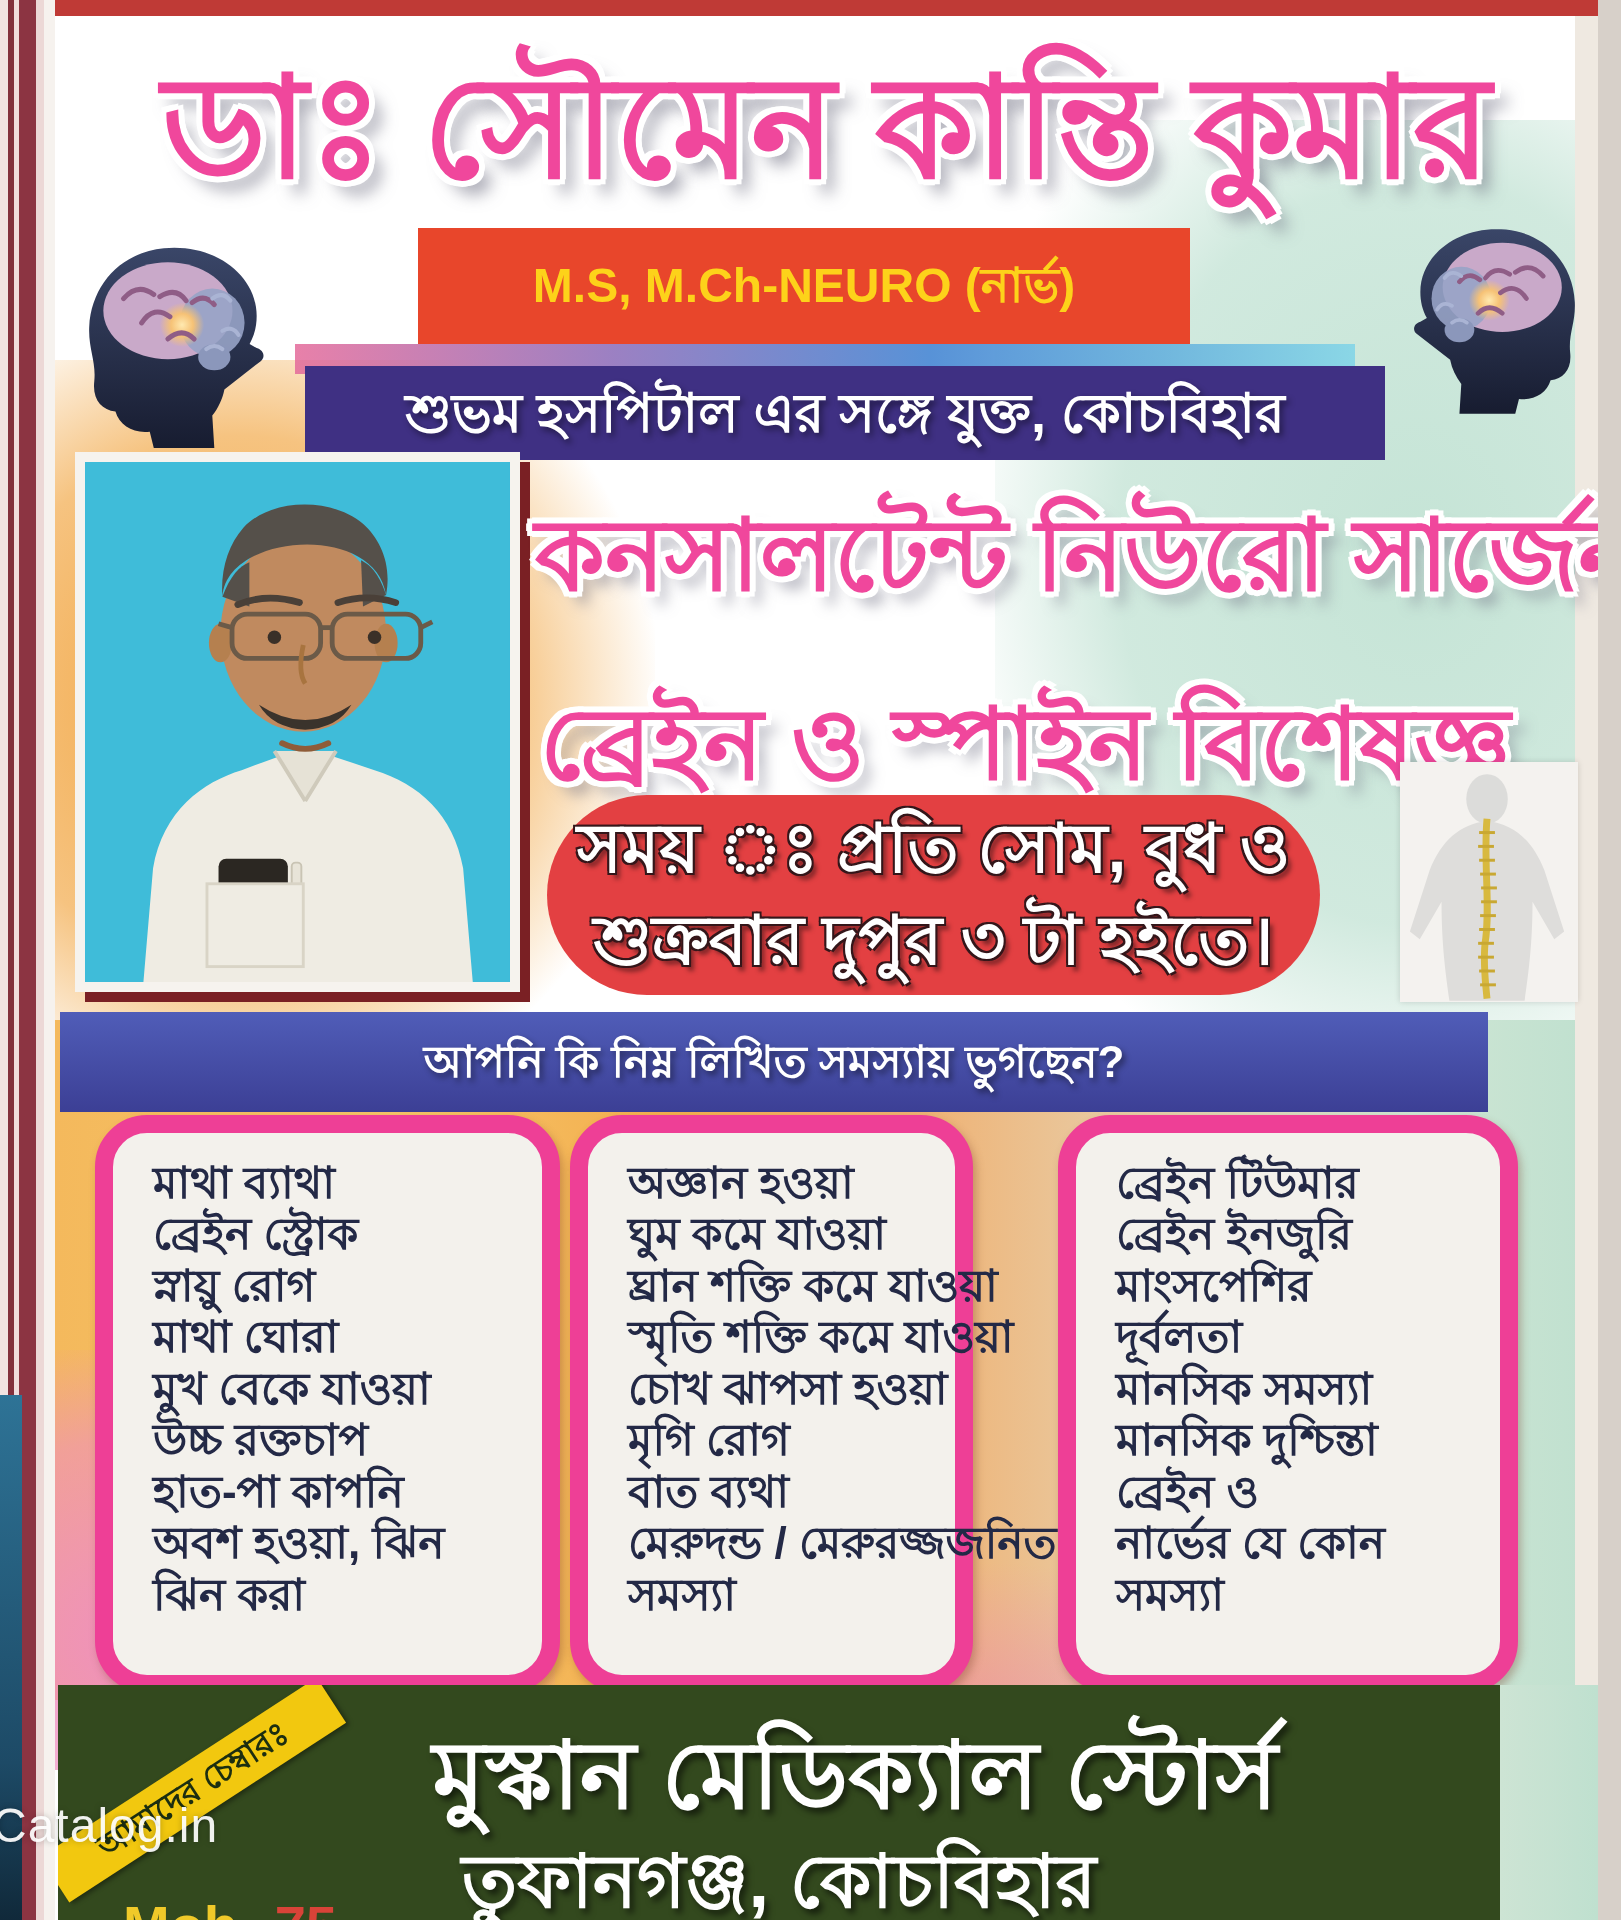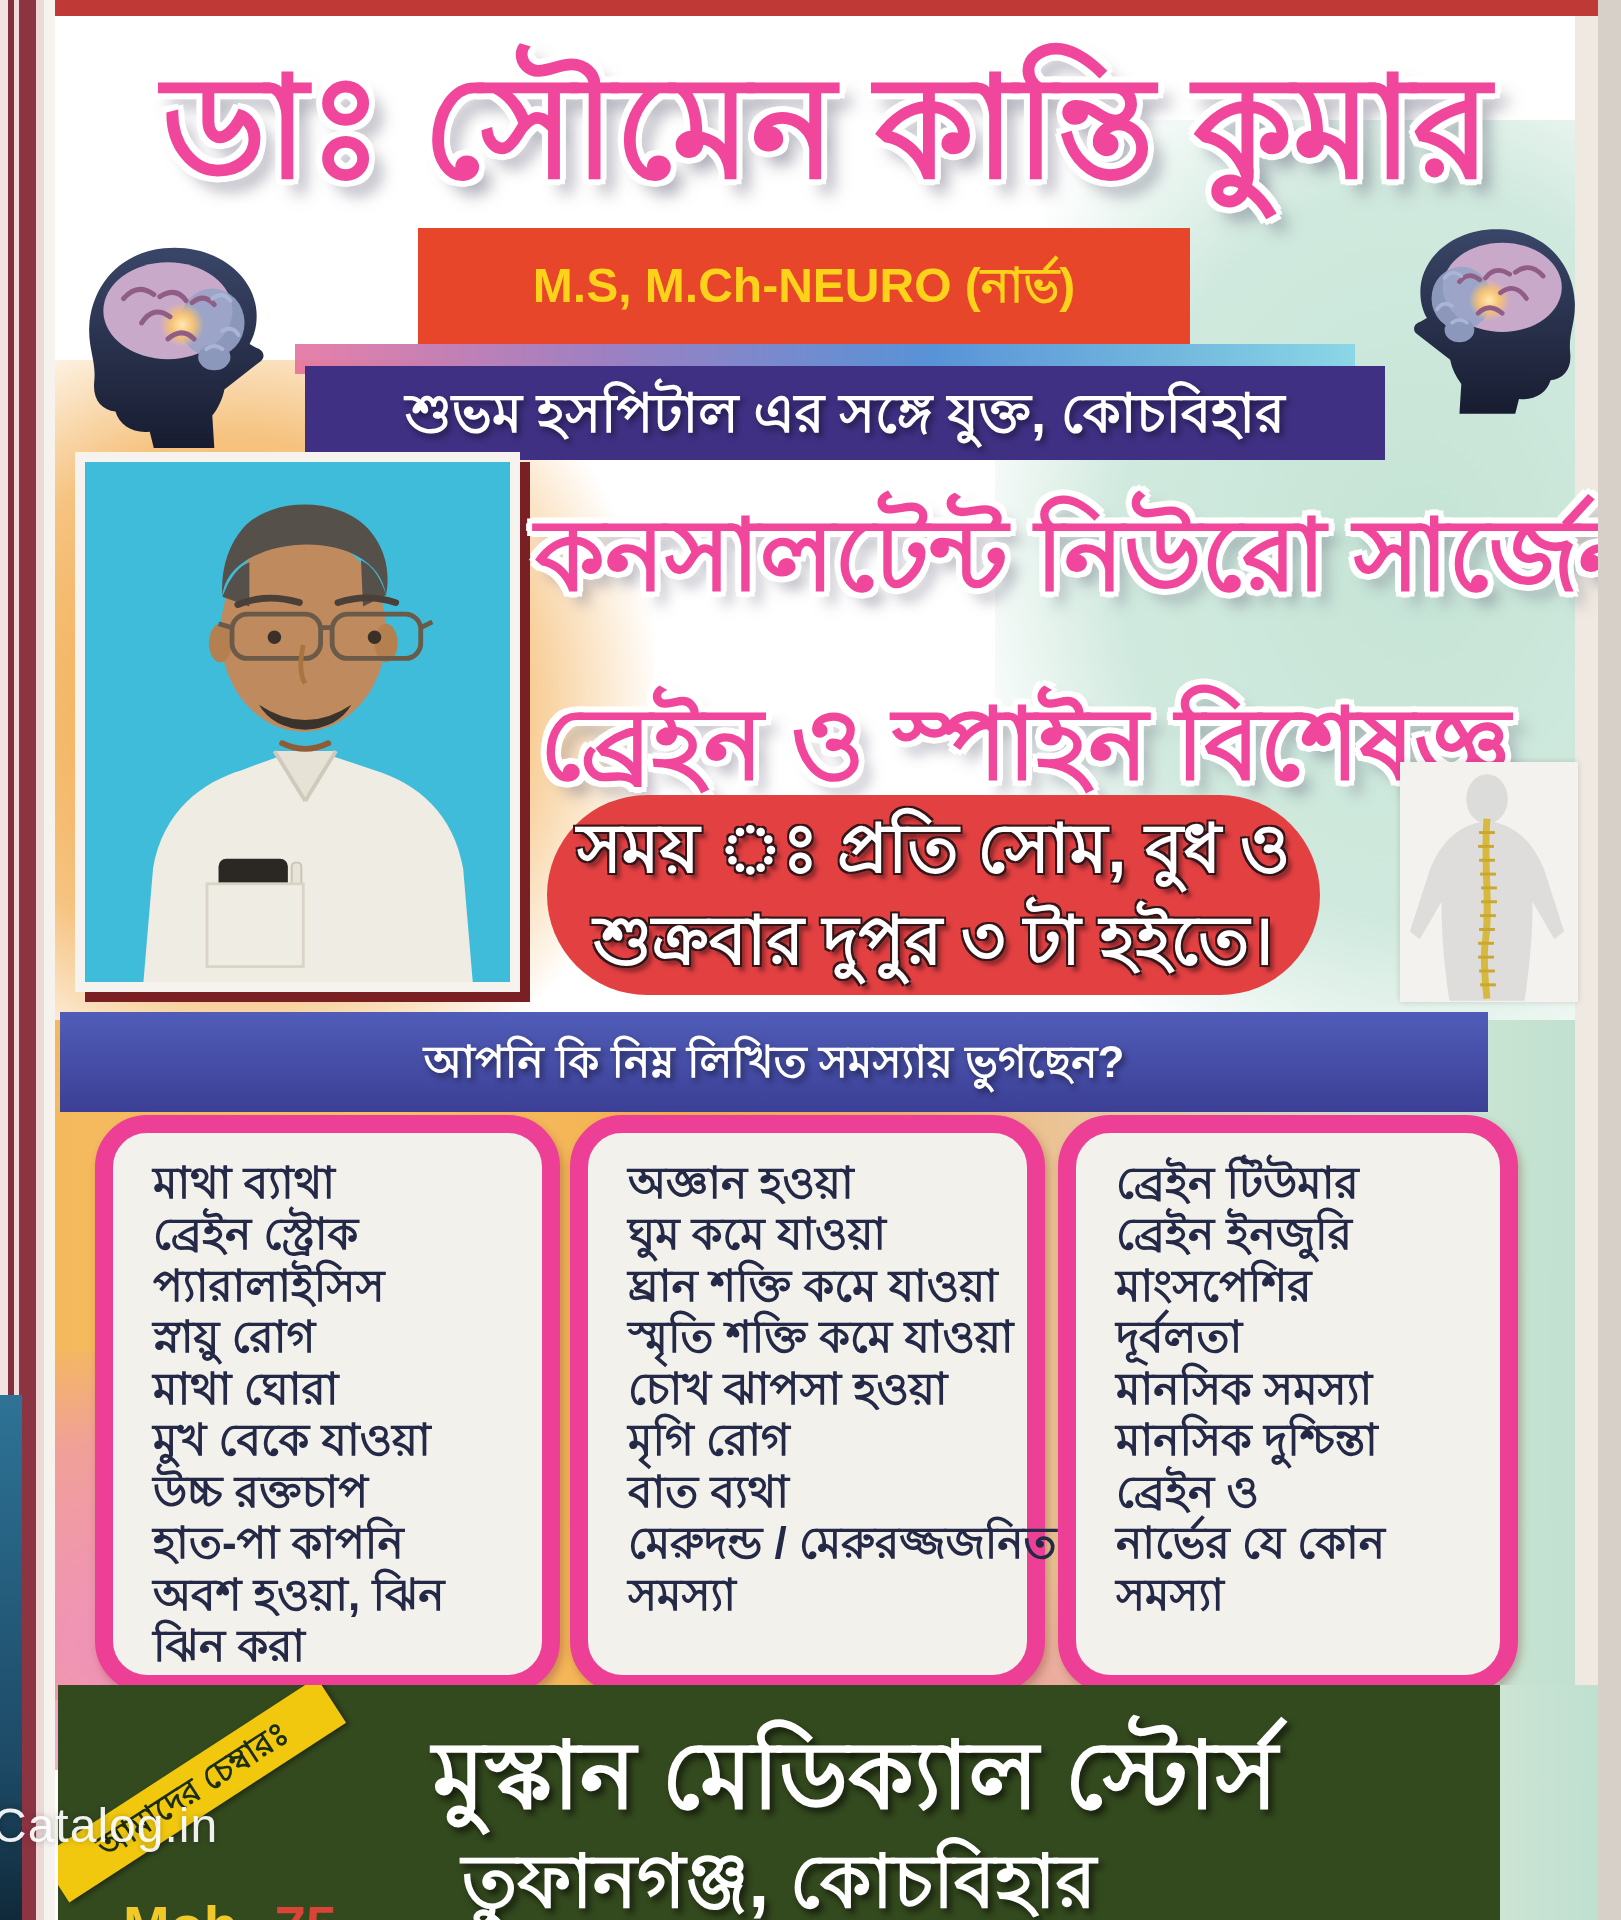--- a/index.html
+++ b/index.html
@@ -77,21 +77,21 @@
   
   #question-banner{left:5px;top:1012px;width:1428px;height:100px;
     background:linear-gradient(180deg,#505db8,#3c3f95);
     text-align:center;line-height:100px;font-size:44px;font-weight:bold;color:#ffffff;white-space:nowrap;
     text-shadow:3px 4px 6px rgba(0,0,0,.45);}
 
   
   .symptom-card{top:1115px;height:578px;background:#f3f1ec;border:18px solid #ee3f96;border-radius:52px;
     box-sizing:border-box;padding:24px 34px 0 40px;box-shadow:3px 5px 8px rgba(120,60,40,.35);}
   #symptom-card-1{left:40px;width:465px;}
-  #symptom-card-2{left:515px;width:475px;}
+  #symptom-card-2{left:515px;width:403px;}
   #symptom-card-3{left:1003px;width:460px;}
   .symptom-item{font-size:44px;font-weight:600;color:#232946;line-height:1.17;white-space:nowrap;}
 
   
   #store-banner{left:3px;top:1685px;width:1442px;height:235px;background:#33491e;overflow:hidden;}
   #store-banner-sidebg{left:1445px;top:1685px;width:98px;height:235px;
     background:linear-gradient(90deg,#cde4d4,#bfe0cf);}
   #store-name{position:absolute;left:0;top:18px;width:1594px;text-align:center;font-size:94px;font-weight:bold;
     color:#ffffff;white-space:nowrap;text-shadow:4px 5px 6px rgba(0,0,0,.55);}
   #store-location{position:absolute;left:0;top:140px;width:1442px;text-align:center;font-size:74px;font-weight:bold;
@@ -226,21 +226,20 @@
             <line x1="81" y1="224" x2="97" y2="224"></line>
         </g>
       </svg>
     </div>
 
     <div class="abs" id="question-banner">আপনি কি নিম্ন লিখিত সমস্যায় ভুগছেন?</div>
 
     <div class="abs symptom-card" id="symptom-card-1">
       <div class="symptom-item">মাথা ব্যাথা</div>
       <div class="symptom-item">ব্রেইন স্ট্রোক</div>
-      <div class="symptom-item">প্যারালাইসিস</div>
       <div class="symptom-item">স্নায়ু রোগ</div>
       <div class="symptom-item">মাথা ঘোরা</div>
       <div class="symptom-item">মুখ বেকে যাওয়া</div>
       <div class="symptom-item">উচ্চ রক্তচাপ</div>
       <div class="symptom-item">হাত-পা কাপনি</div>
       <div class="symptom-item">অবশ হওয়া, ঝিন</div>
       <div class="symptom-item">ঝিন করা</div>
     </div>
     <div class="abs symptom-card" id="symptom-card-2">
       <div class="symptom-item">অজ্ঞান হওয়া</div>

